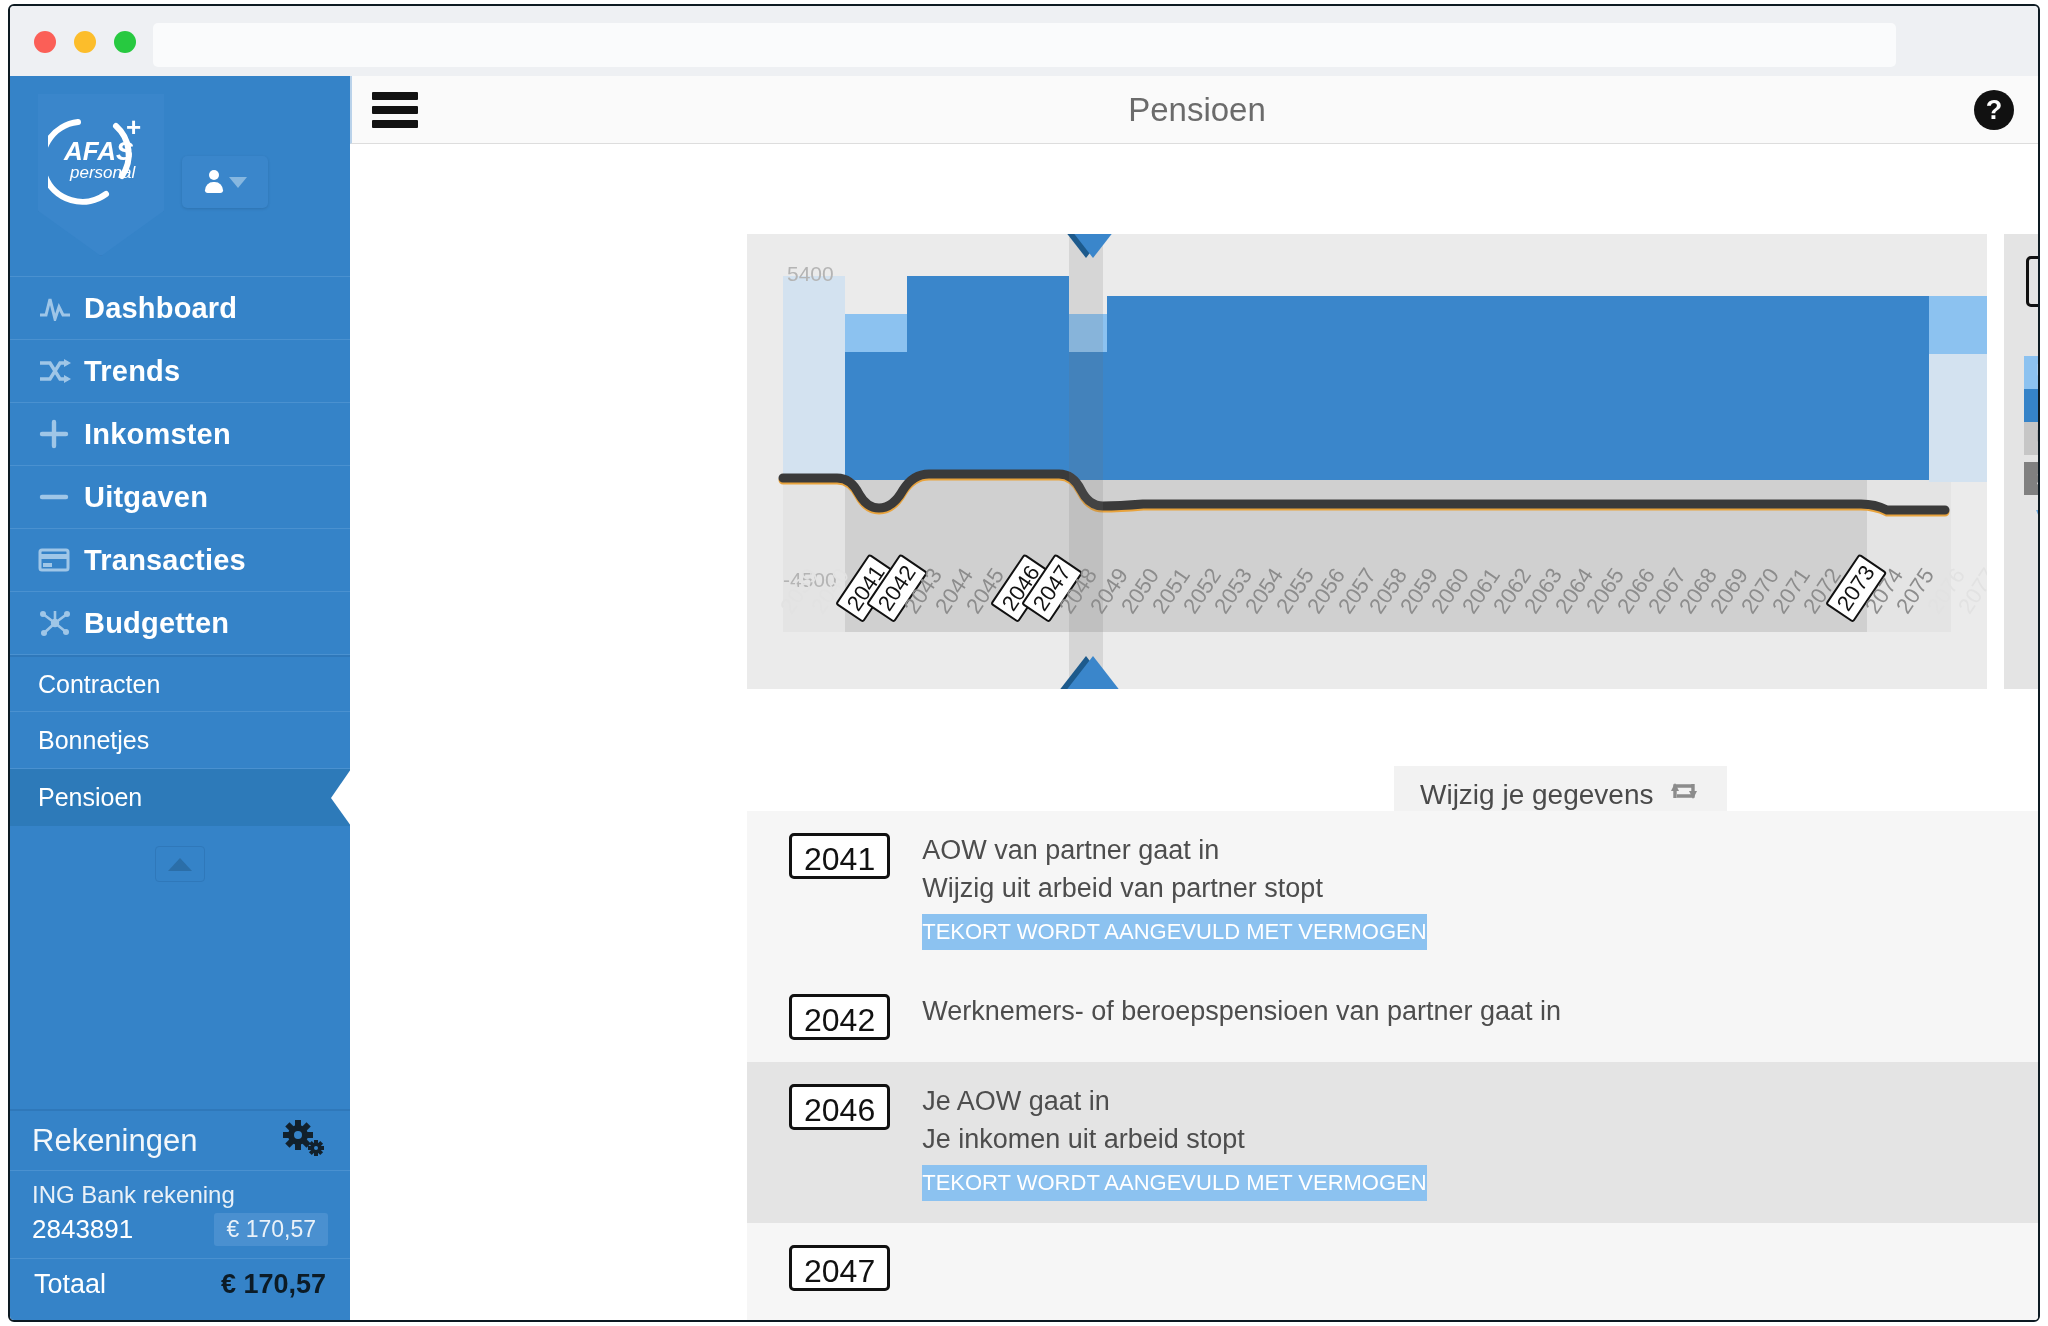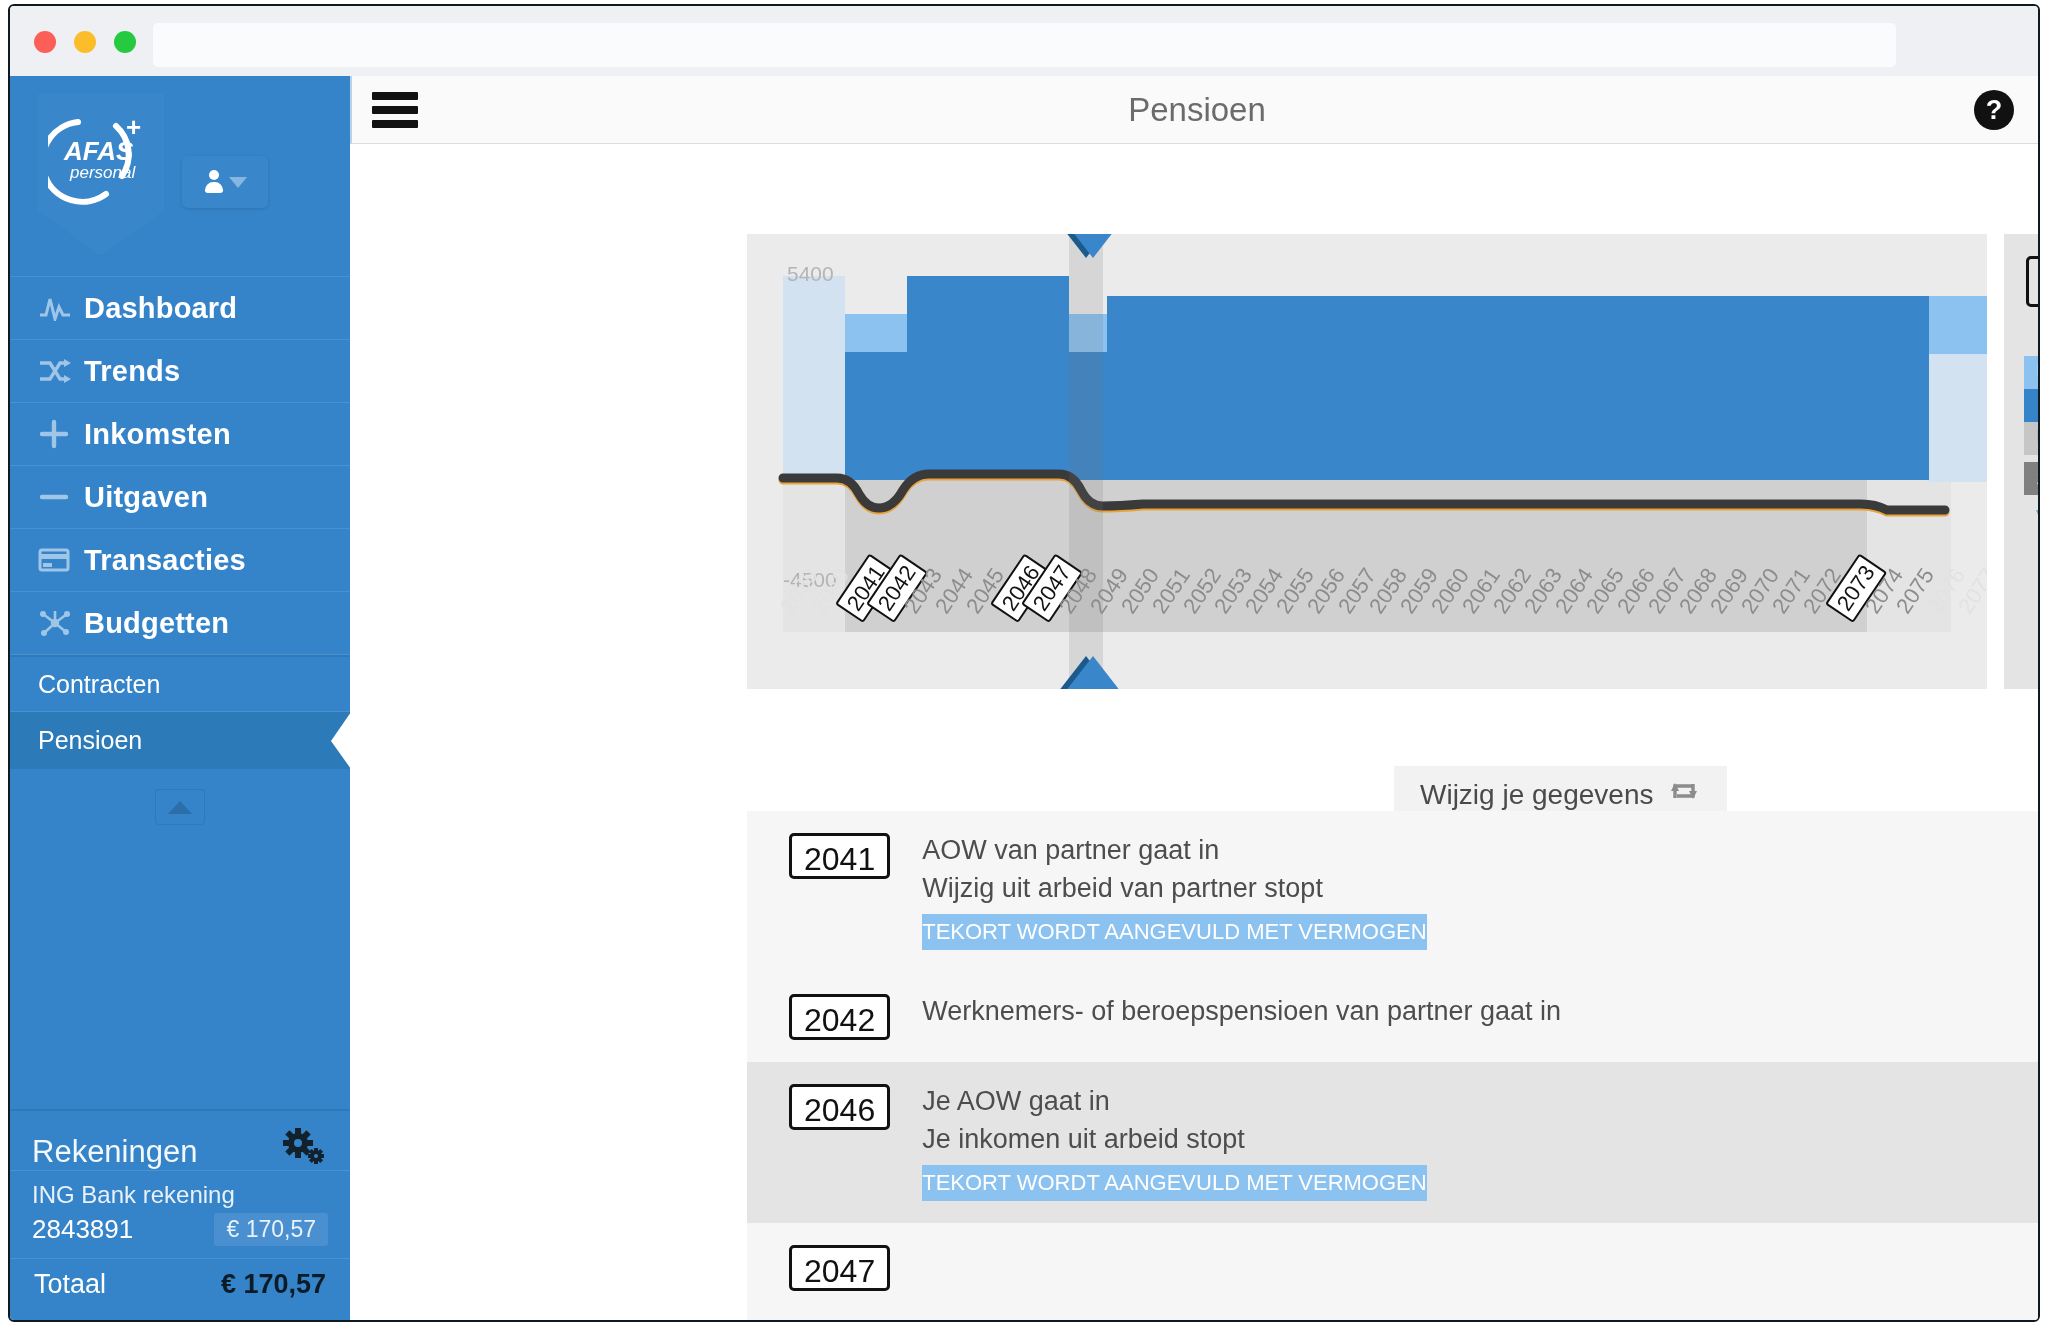--- a/index.html
+++ b/index.html
@@ -43,21 +43,21 @@
   .subitem.first { border-top:2px solid #2f78ba; }
   .subitem.active { background:#2d7ab9; border-bottom-color:#2d7ab9; }
   .subitem.active::after { content:""; position:absolute; right:-1px; top:0; width:0;height:0;
         border-top:29px solid transparent; border-bottom:28px solid transparent; border-right:20px solid #ffffff; }
   .collapse { margin:20px auto 0; width:50px; height:36px; border:1px solid #2f78ba; border-radius:4px;
               display:flex; align-items:center; justify-content:center; background:#3583c8; }
   .caret-up { width:0;height:0;border-left:12px solid transparent;border-right:12px solid transparent;border-bottom:13px solid #2b6ea8; }
 
   .accounts { position:absolute; left:0; bottom:18px; width:340px; }
   .acct-head { height:62px; border-top:2px solid #2f78ba; border-bottom:1px solid #4a91d0;
-               display:flex; align-items:flex-end; justify-content:space-between; padding:0 26px 0 22px; }
+               display:flex; align-items:center; justify-content:space-between; padding:0 26px 0 22px; }
   .acct-head .t { font-size:31px; color:#f4f8fb; }
   .acct-row { padding:10px 22px 12px; border-bottom:1px solid #4a91d0; }
   .acct-name { font-size:24px; color:#e9f1f8; margin-bottom:4px; }
   .acct-line { display:flex; align-items:center; justify-content:space-between; }
   .acct-num { font-size:26px; color:#ffffff; }
   .acct-amt { font-size:23px; color:#eaf2f9; background:#4a90d0; border-radius:3px; padding:3px 12px; }
   .tot-row { display:flex; align-items:center; justify-content:space-between; padding:10px 24px 6px; }
   .tot-lbl { font-size:27px; color:#ffffff; }
   .tot-amt { font-size:27px; color:#0c1b26; font-weight:bold; }
 
@@ -215,20 +215,23 @@
             <circle cx="28" cy="23" r="3" fill="#c9e0f4"></circle>
             </svg>
           </span>
         <span class="lbl">Budgetten</span>
       </div>
     </div>
 
     <div class="navsub">
       <div class="subitem first">
         <span>Contracten</span>
+        </div>
+      <div class="subitem">
+        <span>Bonnetjes</span>
         </div>
       <div class="subitem active">
         <span>Pensioen</span>
         </div>
       <div class="collapse">
         <span class="caret-up"></span>
       </div>
     </div>
 
     <div class="accounts">

